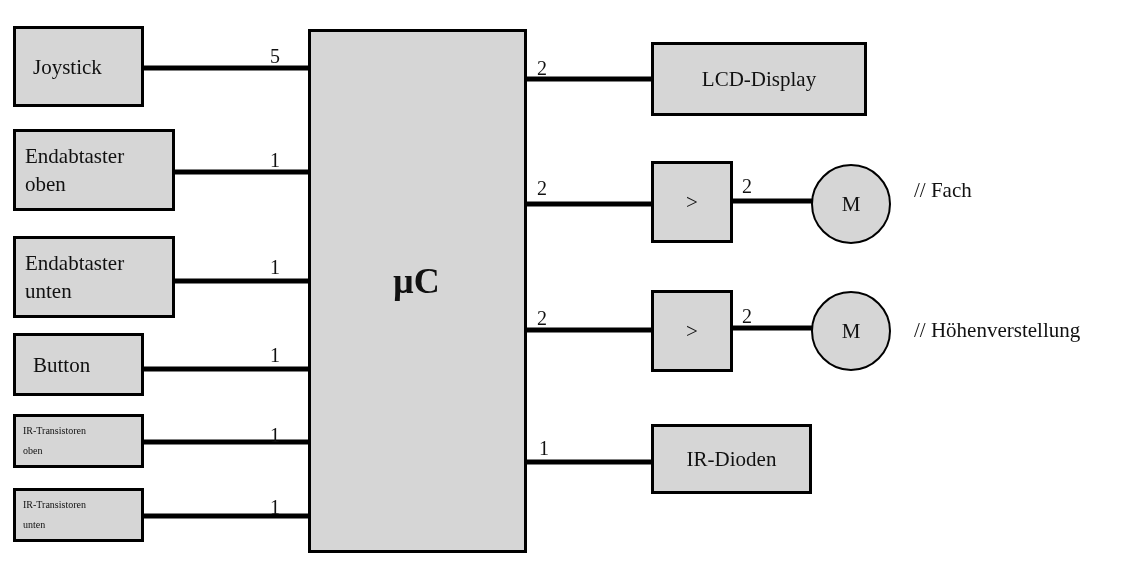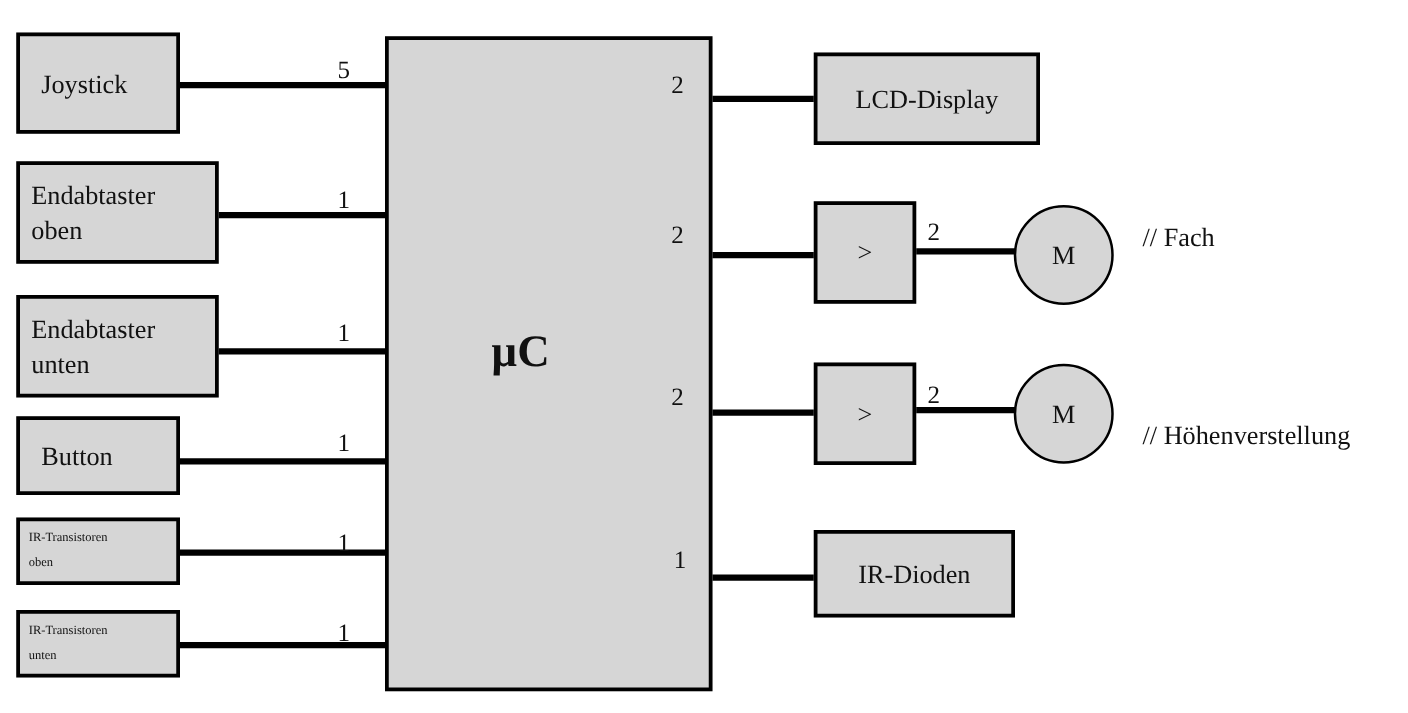--- a/index.html
+++ b/index.html
@@ -59,46 +59,46 @@
   <span class="sm">unten</span>
 </div>
 
 <span class="num" style="left:270px;top:46px;">5</span>
 <span class="num" style="left:270px;top:150px;">1</span>
 <span class="num" style="left:270px;top:257px;">1</span>
 <span class="num" style="left:270px;top:345px;">1</span>
 <span class="num" style="left:270px;top:425px;">1</span>
 <span class="num" style="left:270px;top:497px;">1</span>
 
-<div class="box" style="left:308px;top:29px;width:262px;height:524px;justify-content:flex-start;align-items:flex-start;">
+<div class="box" style="left:308px;top:29px;width:219px;height:524px;justify-content:flex-start;align-items:flex-start;">
   <span style="position:absolute;left:82px;top:228px;font-size:36px;font-weight:bold;">µC</span>
 </div>
 
 <span class="num" style="left:537px;top:58px;">2</span>
 <span class="num" style="left:537px;top:178px;">2</span>
 <span class="num" style="left:742px;top:176px;">2</span>
 <span class="num" style="left:537px;top:308px;">2</span>
 <span class="num" style="left:742px;top:306px;">2</span>
 <span class="num" style="left:539px;top:438px;">1</span>
 
-<div class="box" style="left:651px;top:42px;width:181px;height:74px;justify-content:center;">
+<div class="box" style="left:651px;top:42px;width:216px;height:74px;justify-content:center;">
   <span class="lbl">LCD-Display</span>
 </div>
 
 <div class="box" style="left:651px;top:161px;width:82px;height:82px;justify-content:center;">
   <span class="lbl">&gt;</span>
 </div>
 <div class="circle" style="left:811px;top:164px;">
   <span>M</span>
 </div>
 <span class="note" style="left:914px;top:178px;">// Fach</span>
 
 <div class="box" style="left:651px;top:290px;width:82px;height:82px;justify-content:center;">
   <span class="lbl">&gt;</span>
 </div>
 <div class="circle" style="left:811px;top:291px;">
   <span>M</span>
 </div>
-<span class="note" style="left:914px;top:336px;">// Höhenverstellung</span>
+<span class="note" style="left:914px;top:318px;">// Höhenverstellung</span>
 
 <div class="box" style="left:651px;top:424px;width:161px;height:70px;justify-content:center;">
   <span class="lbl">IR-Dioden</span>
 </div>
 
 </body></html>

